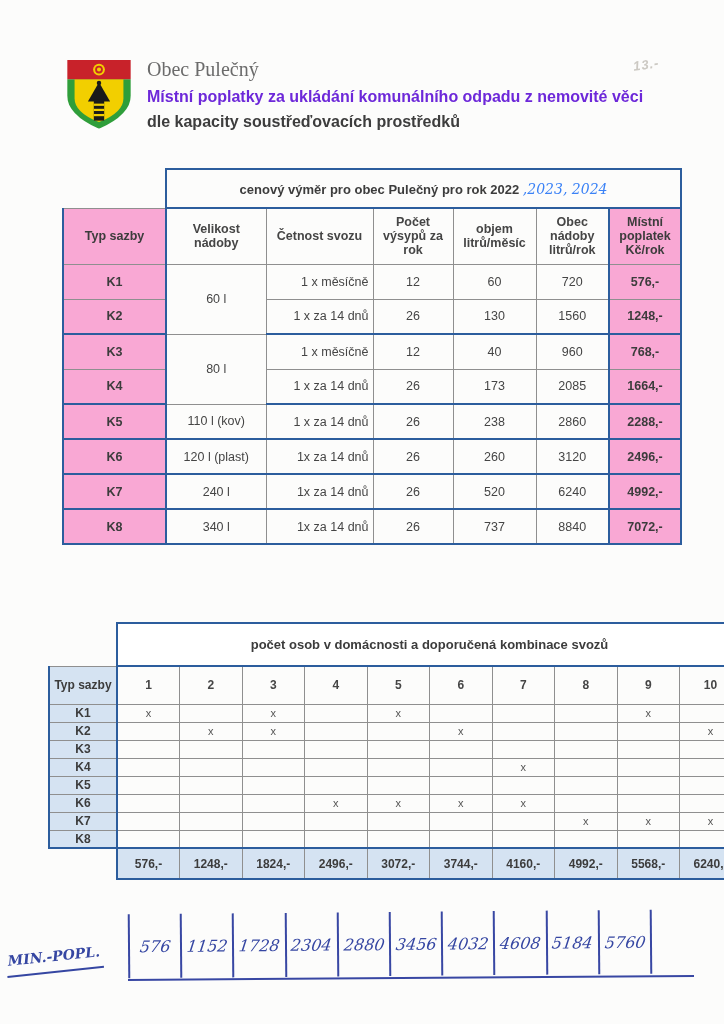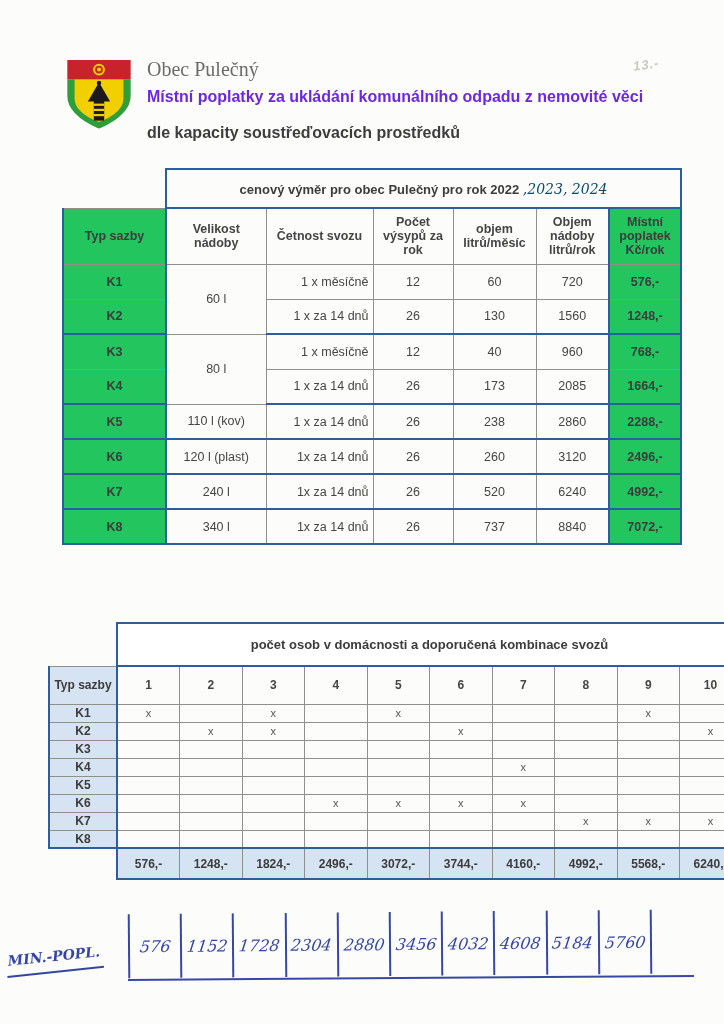--- a/index.html
+++ b/index.html
@@ -4,57 +4,57 @@
 <style>
   html,body { margin:0; padding:0; }
   .page {
     position:relative; width:724px; height:1024px;
     background:#fcfcfb; overflow:hidden;
     font-family:"Liberation Sans", sans-serif;
   }
   
   .org-name { position:absolute; left:147px; top:58px; font-size:20px; color:#6b6b6b;font-family:Liberation Serif, serif; }
   .doc-title-1 { position:absolute; left:147px; top:88px; font-size:16px; font-weight:bold; color:#6d28d9; }
-  .doc-title-2 { position:absolute; left:147px; top:124px; font-size:16px; font-weight:bold; color:#3d3d3d; }
+  .doc-title-2 { position:absolute; left:147px; top:113px; font-size:16px; font-weight:bold; color:#3d3d3d; }
   .corner-note { position:absolute; left:633px; top:57px; color:#ccc9c3; font-size:13px;
     font-style:italic; font-weight:bold; transform:rotate(-8deg); letter-spacing:1px; }
   .logo { position:absolute; left:62px; top:56px; width:74px; height:76px; }
 
   
   table { border-collapse:collapse; table-layout:fixed; }
   td, th { padding:0 4px; font-size:12.5px; color:#454545; text-align:center; vertical-align:middle; }
   .noborder { border:none !important; background:transparent !important; }
 
   
   .t1 { position:absolute; left:62px; top:168px; width:618px; }
   .t1 td, .t1 th { border:1px solid #8f8f8f; }
   .t1 .title-cell { border:2.5px solid #2c5d9d; font-weight:bold; font-size:13px; color:#3c3c3c; }
   .t1 .col-typ, .t1 .col-fee { border-left:2.5px solid #2c5d9d; border-right:2.5px solid #2c5d9d;
-    background:#22c55e; font-weight:bold; color:#3c3c3c; }
+    background:#f9a8d4; font-weight:bold; color:#3c3c3c; }
   .t1 tr.gend td { border-bottom:2.5px solid #2c5d9d; }
   .t1 .cet { text-align:right; padding-left:8px; }
 
   
   .t2 { position:absolute; left:48px; top:622px; width:695px;border-radius:27px; }
   .t2 td, .t2 th { border:1px solid #8f8f8f; font-size:12px; }
   .t2 tr > *:last-child { border-right:2.5px solid #2c5d9d; }
   .t2 .title-cell2, .t2 .footer-cell { border:2.5px solid #2c5d9d; font-weight:bold;
     font-size:13px; color:#3c3c3c; background:#fff; }
   .t2 .col-typ2 { border-left:2.5px solid #2c5d9d; border-right:2.5px solid #2c5d9d;
     background:#d5e3f2; font-weight:bold; color:#3c3c3c; }
   .t2 .mark { font-size:11px; color:#555; padding:0 2px; }
   .t2 .bend { border-bottom:2.5px solid #2c5d9d !important; }
   .t2 .fee2 { background:#d5e3f2; font-weight:bold; color:#3c3c3c;
     border-top:2px solid #2c5d9d; border-bottom:2.5px solid #2c5d9d; }
   .t2 .fee-first { border-left:2.5px solid #2c5d9d; }
 
   
   .hand { font-family:"DejaVu Serif", serif; font-style:italic; color:#3546a2; }
   .hand-suffix { font-family:"DejaVu Serif", serif; font-style:italic; font-weight:normal;
-    font-size:14px; color:#0c4a6e; }
+    font-size:14px; color:#3b82f6; }
   .hand-row { position:absolute; left:128px; top:912px; width:524px; height:64px;
     display:flex; transform:rotate(-0.5deg); }
   .hand-cell { flex:1; border-left:2px solid #3847a3; display:flex; align-items:center; justify-content:center; }
   .hand-cell:last-child { border-right:2px solid #3847a3; }
   .hand-val { font-size:16px; transform:skewX(-8deg); }
   .hand-line { position:absolute; left:128px; top:977px; width:566px; height:2px;
     background:#3847a3; transform:rotate(-0.4deg); }
   .margin-note { position:absolute; left:6px; top:948px; font-weight:bold; font-size:14px;
     transform:rotate(-6deg); border-bottom:2px solid #3546a2; padding:0 2px 7px 2px; }
 </style>
@@ -107,21 +107,21 @@
           <span>cenový výměr pro obec Pulečný pro rok 2022</span>
           <span class="hand-suffix">,2023, 2024</span>
         </td>
       </tr>
       <tr style="height:56px">
         <th class="col-typ">Typ sazby</th>
         <th>Velikost nádoby</th>
         <th>Četnost svozu</th>
         <th>Počet výsypů za rok</th>
         <th>objem litrů/měsíc</th>
-        <th>Objem nádoby litrů/rok</th>
+        <th>Obec nádoby litrů/rok</th>
         <th class="col-fee">Místní poplatek Kč/rok</th>
       </tr>
       <tr style="height:35px">
         <td class="col-typ">K1</td>
         <td rowspan="2">60 l</td>
         <td class="cet">1 x měsíčně</td>
         <td>12</td>
         <td>60</td>
         <td>720</td>
         <td class="col-fee">576,-</td>

